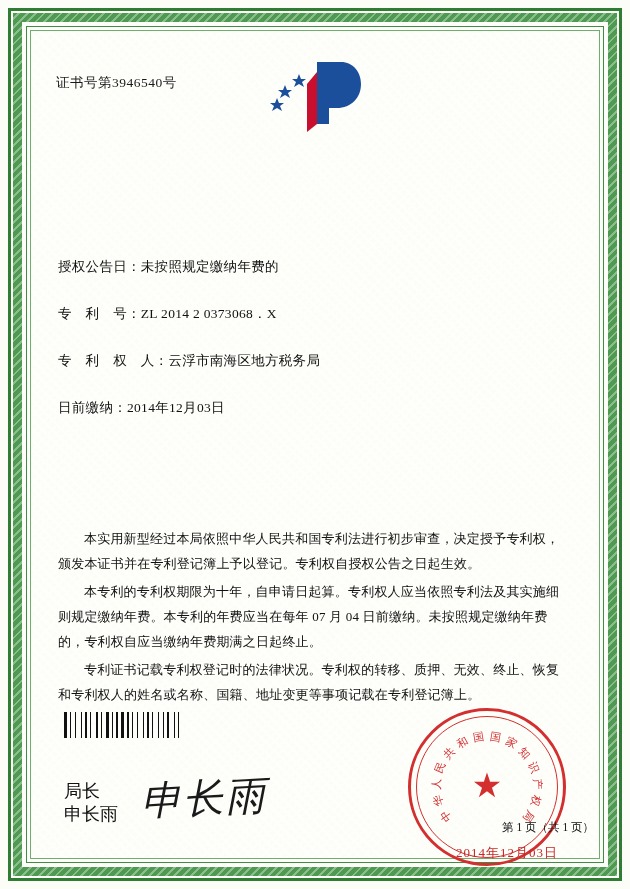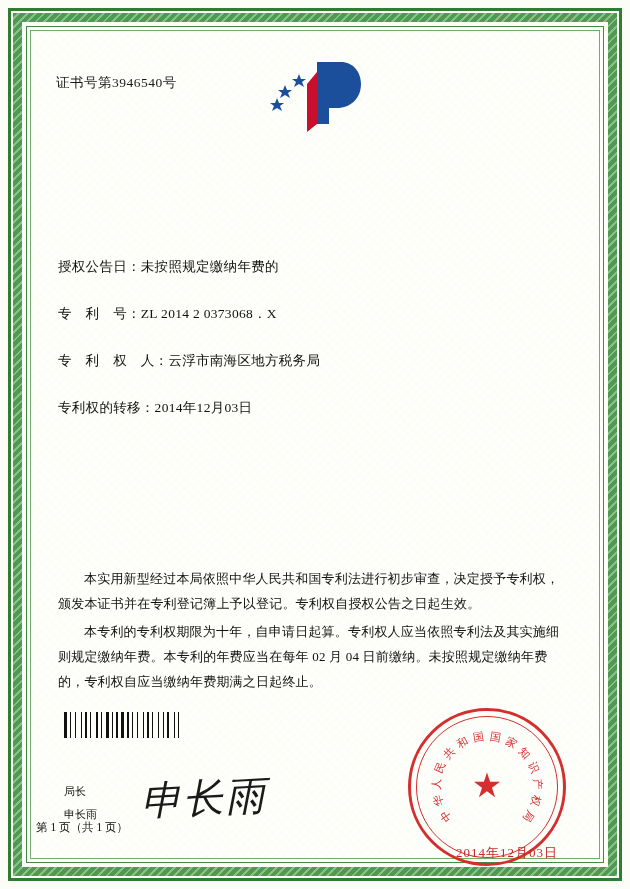--- a/index.html
+++ b/index.html
@@ -111,39 +111,38 @@
   }
   .flabel{display:inline-block;}
   .fvalue{display:inline;}
   
   .paras{
     position:absolute;left:22px;right:22px;top:490px;
     font-size:13px;
     line-height:25px;
     color:#111;
     letter-spacing:0.2px;
-    margin-top:40px;
   }
   .para{ text-indent:26px; margin-bottom:3px;}
   
   .barcode{
     position:absolute;left:28px;top:676px;
     width:160px;height:26px;
   }
   .barcode i{
     display:inline-block;
     height:26px;
     background:#111;
     margin-right:1px;
     vertical-align:top;
   }
   
   .director{
     position:absolute;left:28px;top:744px;
-    font-size:11px;line-height:23px;color:#111;
+    font-size:18px;line-height:23px;color:#111;
   }
   .signature{
     position:absolute;left:105px;top:735px;
     font-size:40px;
     font-family:"Liberation Serif", serif;
     color:#1a1a1a;
     font-style:italic;
     letter-spacing:2px;
     transform:rotate(-3deg);
   }
@@ -172,21 +171,21 @@
     font-size:34px;line-height:34px;color:#d32f2f;
   }
   .seal-date{
     position:absolute;right:36px;top:808px;
     font-size:13px;color:#c62828;
     letter-spacing:1px;
   }
   
   .footer{
     position:absolute;left:0;right:0;bottom:18px;
-    text-align:left;font-size:11.5px;color:#111;
+    text-align:right;font-size:11.5px;color:#111;
   }
 </style>
 </head>
 <body>
 
 <div class="page">
 
   <div class="border-outer"></div>
   <div class="border-mid"></div>
   <div class="border-inner"></div>
@@ -214,27 +213,28 @@
       <div class="field">
         <span class="flabel">授权公告日：</span><span class="fvalue">未按照规定缴纳年费的</span>
       </div>
       <div class="field">
         <span class="flabel">专　利　号：</span><span class="fvalue">ZL 2014 2 0373068．X</span>
       </div>
       <div class="field">
         <span class="flabel">专　利　权　人：</span><span class="fvalue">云浮市南海区地方税务局</span>
       </div>
       <div class="field">
-        <span class="flabel">专利权的转移：</span><span class="fvalue">2014年12月03日</span>
+        <span class="flabel">日前缴纳：</span><span class="fvalue">2014年12月03日</span>
       </div>
     </div>
 
     <div class="paras">
       <div class="para">本实用新型经过本局依照中华人民共和国专利法进行初步审查，决定授予专利权，颁发本证书并在专利登记簿上予以登记。专利权自授权公告之日起生效。</div>
-      <div class="para">本专利的专利权期限为十年，自申请日起算。专利权人应当依照专利法及其实施细则规定缴纳年费。本专利的年费应当在每年 02 月 04 日前缴纳。未按照规定缴纳年费的，专利权自应当缴纳年费期满之日起终止。</div>
+      <div class="para">本专利的专利权期限为十年，自申请日起算。专利权人应当依照专利法及其实施细则规定缴纳年费。本专利的年费应当在每年 07 月 04 日前缴纳。未按照规定缴纳年费的，专利权自应当缴纳年费期满之日起终止。</div>
+      <div class="para">专利证书记载专利权登记时的法律状况。专利权的转移、质押、无效、终止、恢复和专利权人的姓名或名称、国籍、地址变更等事项记载在专利登记簿上。</div>
     </div>
 
     <div class="barcode" id="barcode"><i style="width:3px;"></i><i style="width:1px;opacity:0;"></i><i style="width:1px;"></i><i style="width:2px;opacity:0;"></i><i style="width:1px;"></i><i style="width:3px;opacity:0;"></i><i style="width:1px;"></i><i style="width:1px;opacity:0;"></i><i style="width:2px;"></i><i style="width:1px;opacity:0;"></i><i style="width:1px;"></i><i style="width:3px;opacity:0;"></i><i style="width:2px;"></i><i style="width:1px;opacity:0;"></i><i style="width:1px;"></i><i style="width:2px;opacity:0;"></i><i style="width:3px;"></i><i style="width:1px;opacity:0;"></i><i style="width:1px;"></i><i style="width:1px;opacity:0;"></i><i style="width:2px;"></i><i style="width:1px;opacity:0;"></i><i style="width:3px;"></i><i style="width:1px;opacity:0;"></i><i style="width:2px;"></i><i style="width:1px;opacity:0;"></i><i style="width:1px;"></i><i style="width:2px;opacity:0;"></i><i style="width:1px;"></i><i style="width:3px;opacity:0;"></i><i style="width:1px;"></i><i style="width:1px;opacity:0;"></i><i style="width:2px;"></i><i style="width:1px;opacity:0;"></i><i style="width:1px;"></i><i style="width:3px;opacity:0;"></i><i style="width:1px;"></i><i style="width:2px;opacity:0;"></i><i style="width:1px;"></i><i style="width:1px;opacity:0;"></i><i style="width:2px;"></i><i style="width:3px;opacity:0;"></i><i style="width:1px;"></i><i style="width:1px;opacity:0;"></i><i style="width:1px;"></i><i style="width:2px;opacity:0;"></i></div>
 
     <div class="director">
       <div>局长</div>
       <div>申长雨</div>
     </div>
     <div class="signature">申长雨</div>
 

